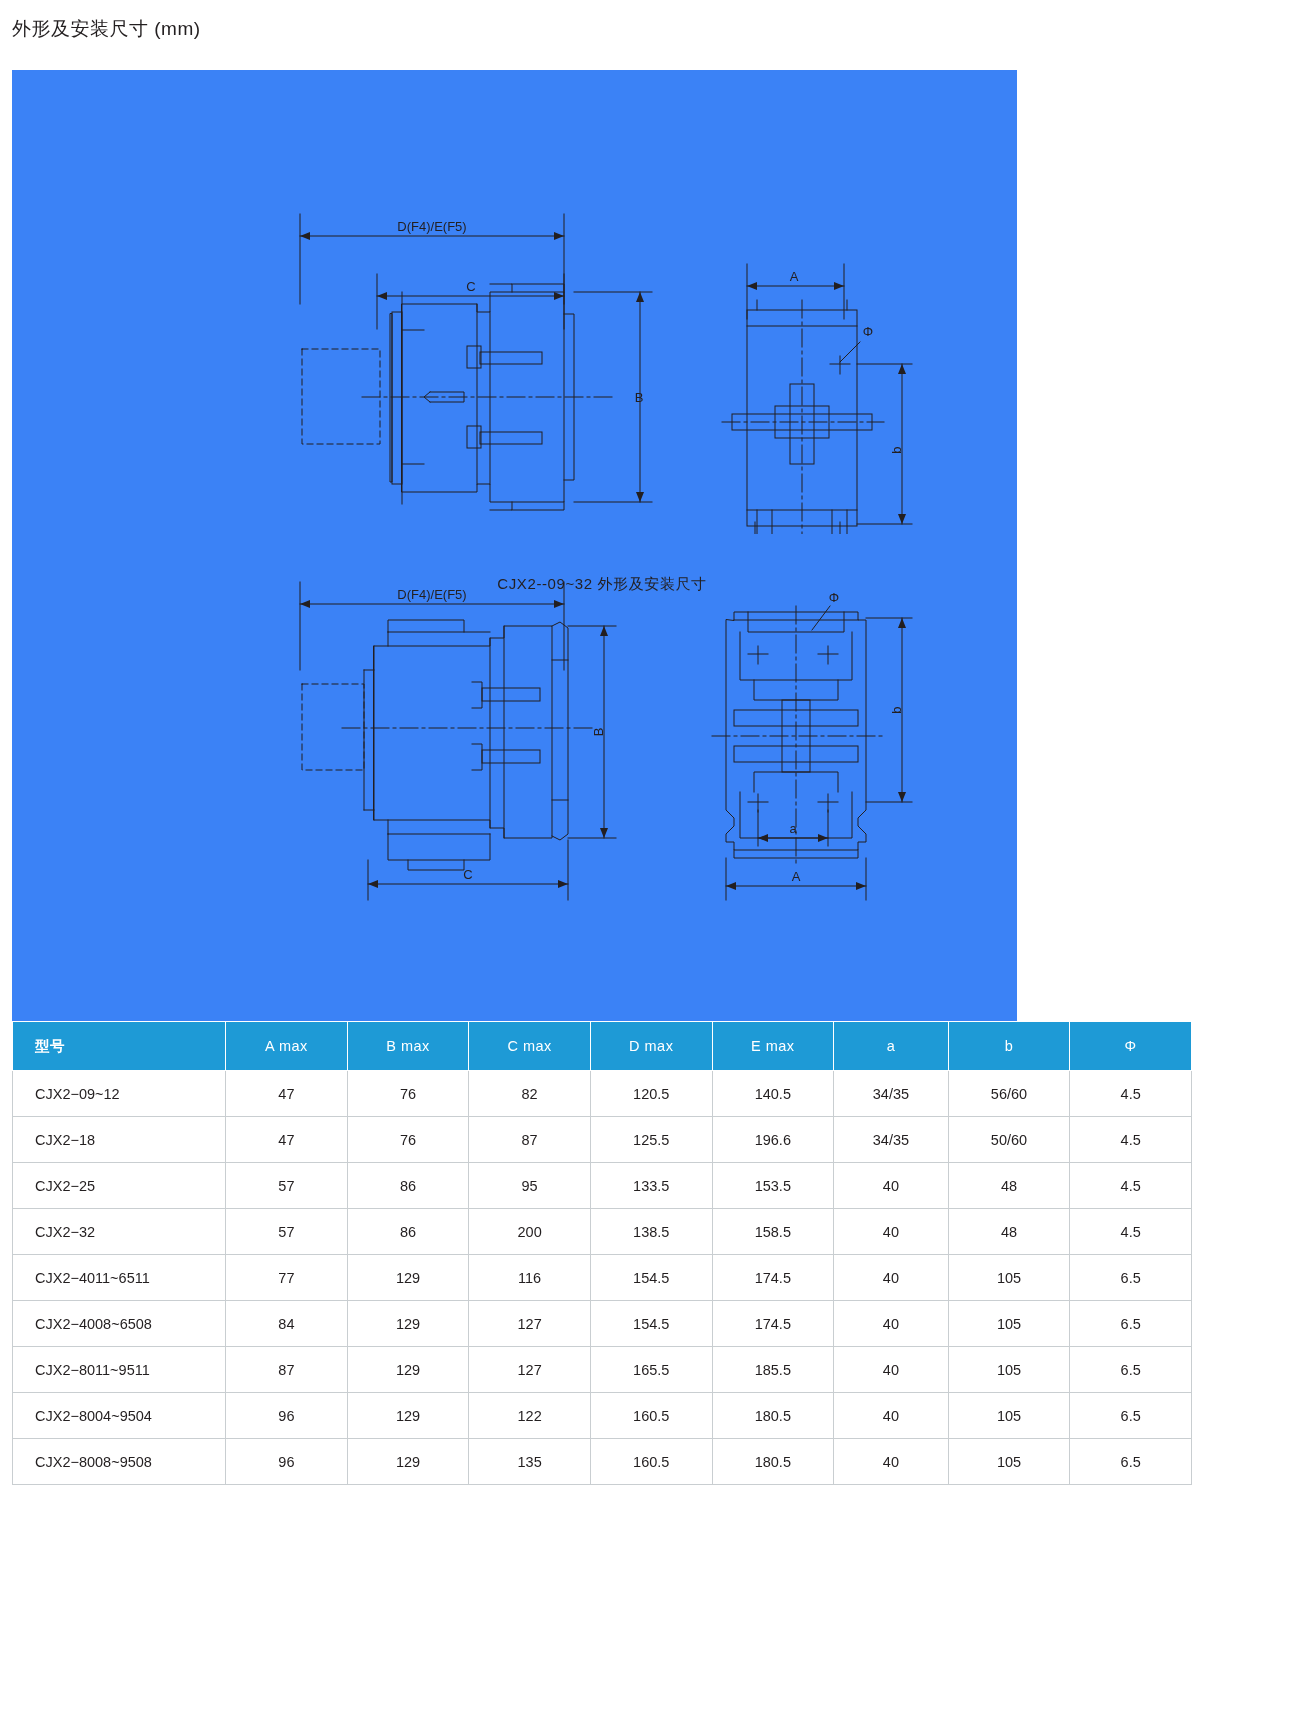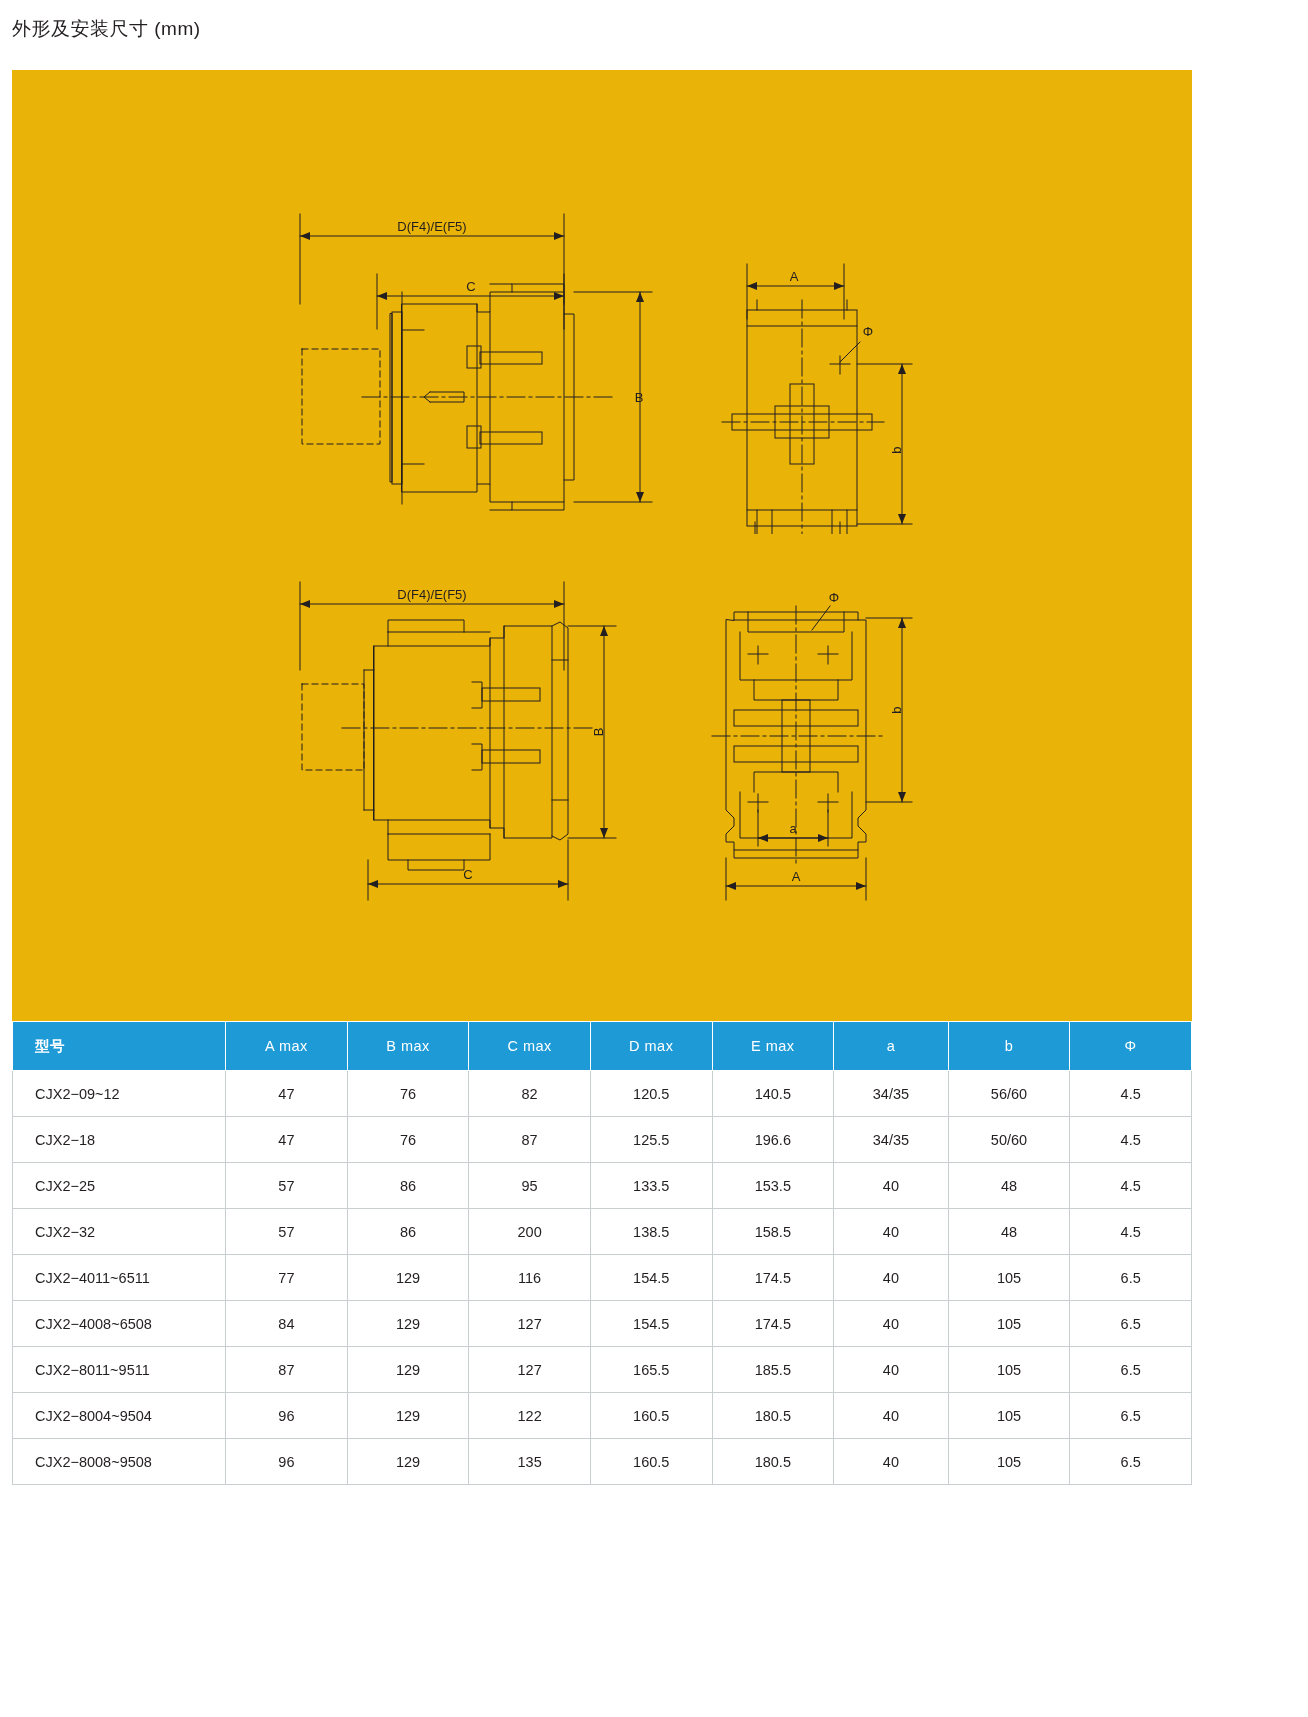--- a/index.html
+++ b/index.html
@@ -25,23 +25,23 @@
     left: 12px;
     top: 16px;
     font-size: 19px;
     color: #231f20;
     letter-spacing: 0.5px;
   }
   .diagram-panel {
     position: absolute;
     left: 12px;
     top: 70px;
-    width: 1180px;
+    width: 1005px;
     height: 972px;
-    background: #eab308;
+    background: #3b82f6;
   }
   .fig {
     position: absolute;
     left: 0;
     width: 1180px;
   }
   .fig-1 { top: 44px; height: 420px; }
   .fig-2 { top: 500px; height: 400px; }
   .fig-caption {
     position: absolute;
@@ -194,20 +194,21 @@
           <text x="459" y="177" text-anchor="middle">C</text>
           <text x="627" y="288" text-anchor="middle">B</text>
           <text x="782" y="167" text-anchor="middle">A</text>
           <text x="856" y="222" text-anchor="middle">Φ</text>
           <text x="889" y="336" text-anchor="middle" transform="rotate(-90 889 336)">b</text>
           <text x="785" y="447" text-anchor="middle">a</text>
         </g>
       </svg>
     </div>
 
+    <div class="fig-caption cap-1">CJX2--09~32 外形及安装尺寸</div>
 
     <div class="fig fig-2">
       <svg width="1180" height="400" viewBox="0 0 1180 400">
         <g fill="none" stroke="#231f20" stroke-width="1" stroke-linecap="square">
 
           <line x1="288" y1="12" x2="288" y2="100"></line>
           <line x1="552" y1="12" x2="552" y2="100"></line>
           <line x1="288" y1="34" x2="552" y2="34"></line>
           <polygon points="288,34 298,30 298,38" fill="#231f20" stroke="none"></polygon>
           <polygon points="552,34 542,30 542,38" fill="#231f20" stroke="none"></polygon>

